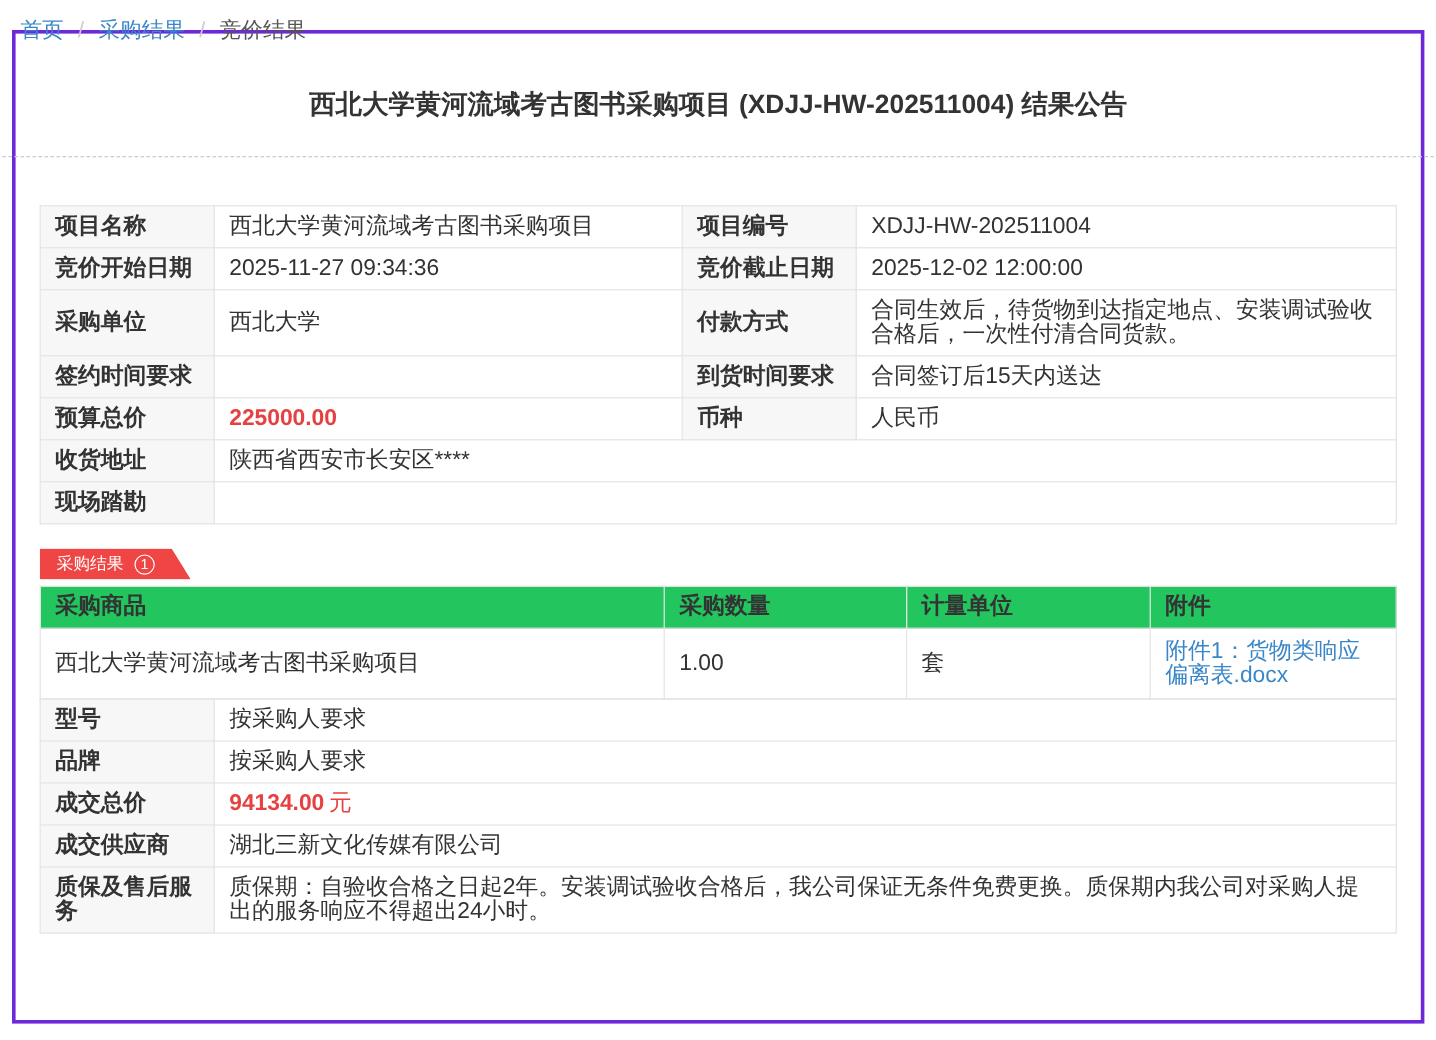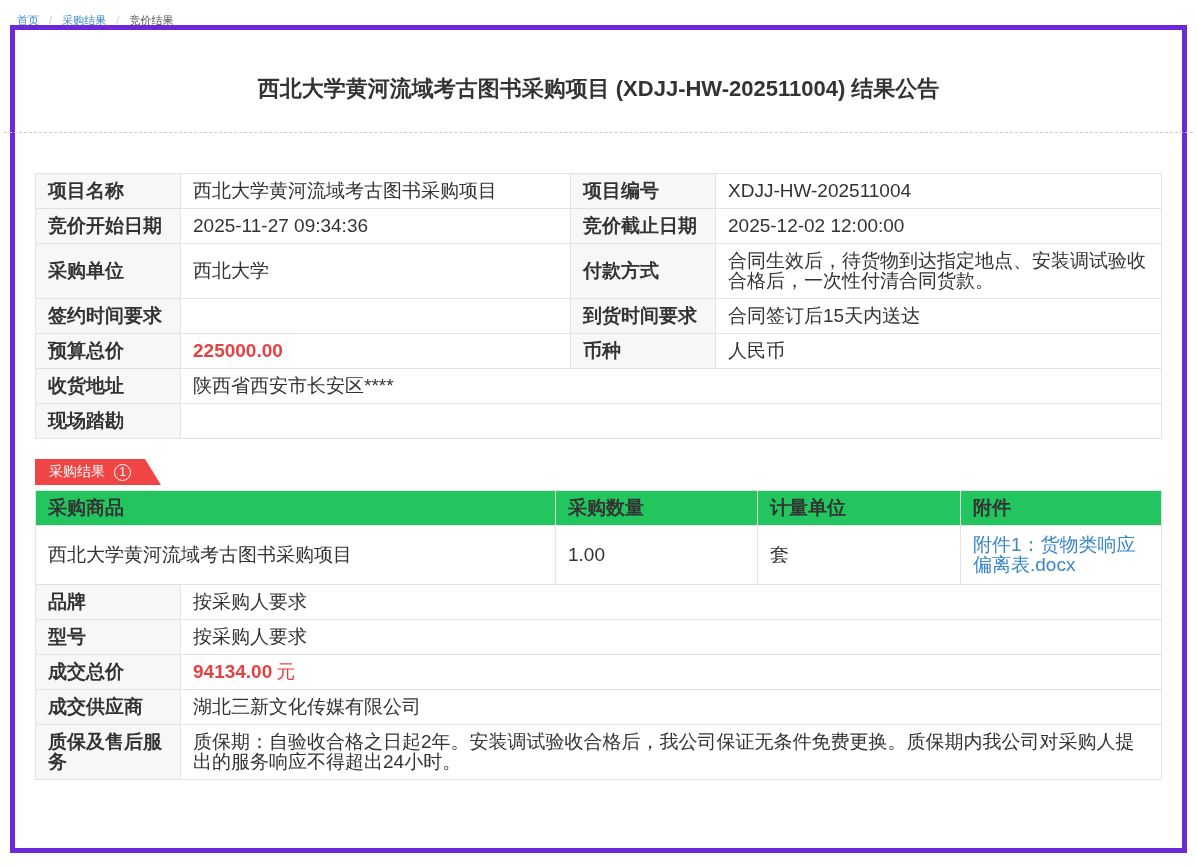--- a/index.html
+++ b/index.html
@@ -1,25 +1,25 @@
 <!DOCTYPE html>
 <html lang="zh"><head>
 <meta charset="utf-8">
 <style>
   * { box-sizing: border-box; }
   body { margin:0; background:#fff; color:#333;
          font-family:"Liberation Sans","DejaVu Sans",sans-serif; }
   .page { width:1197px; height:867px; overflow:hidden; background:#fff; }
 
-  .breadcrumb { padding:13px 0 0 17px; font-size:11px; color:#999; height:25px; }
+  .breadcrumb { padding:13px 0 0 17px; font-size:18px; color:#999; height:25px; }
   .breadcrumb a { color:#3a87c8; text-decoration:none; cursor:pointer; }
   .breadcrumb .sep { margin:0 7px; color:#ccc; }
   .breadcrumb .current { color:#555; }
 
-  .card { margin:0 10px; border:5px solid #6d28d9; background:#fff; min-height:828px; }
+  .card { margin:0 10px; border:3px solid #6d28d9; background:#fff; min-height:828px; }
 
   .title { margin:44px 40px 0; text-align:center; font-size:22px; font-weight:bold;
            color:#333; line-height:30px; }
 
   .meta { margin-top:16px; text-align:center; font-size:14px; color:#555; }
   .meta .group { margin:0 15px; }
   .meta .red { color:#e64141; font-style:italic; font-weight:bold; }
 
   .dashed { margin:28px -11px 0; border-top:1px dashed #ccc; height:0; }
 
@@ -148,25 +148,25 @@
       </tbody>
     </table>
 
     <table class="detail-table">
       <colgroup>
           <col style="width:145px">
           <col>
         </colgroup>
       <tbody>
         <tr>
-          <td class="label-cell">品牌</td>
+          <td class="label-cell">型号</td>
           <td>按采购人要求</td>
         </tr>
         <tr>
-          <td class="label-cell">型号</td>
+          <td class="label-cell">品牌</td>
           <td>按采购人要求</td>
         </tr>
         <tr>
           <td class="label-cell">成交总价</td>
           <td>
             <span class="price-value">94134.00</span><span class="price-unit">元</span>
           </td>
         </tr>
         <tr>
           <td class="label-cell">成交供应商</td>

